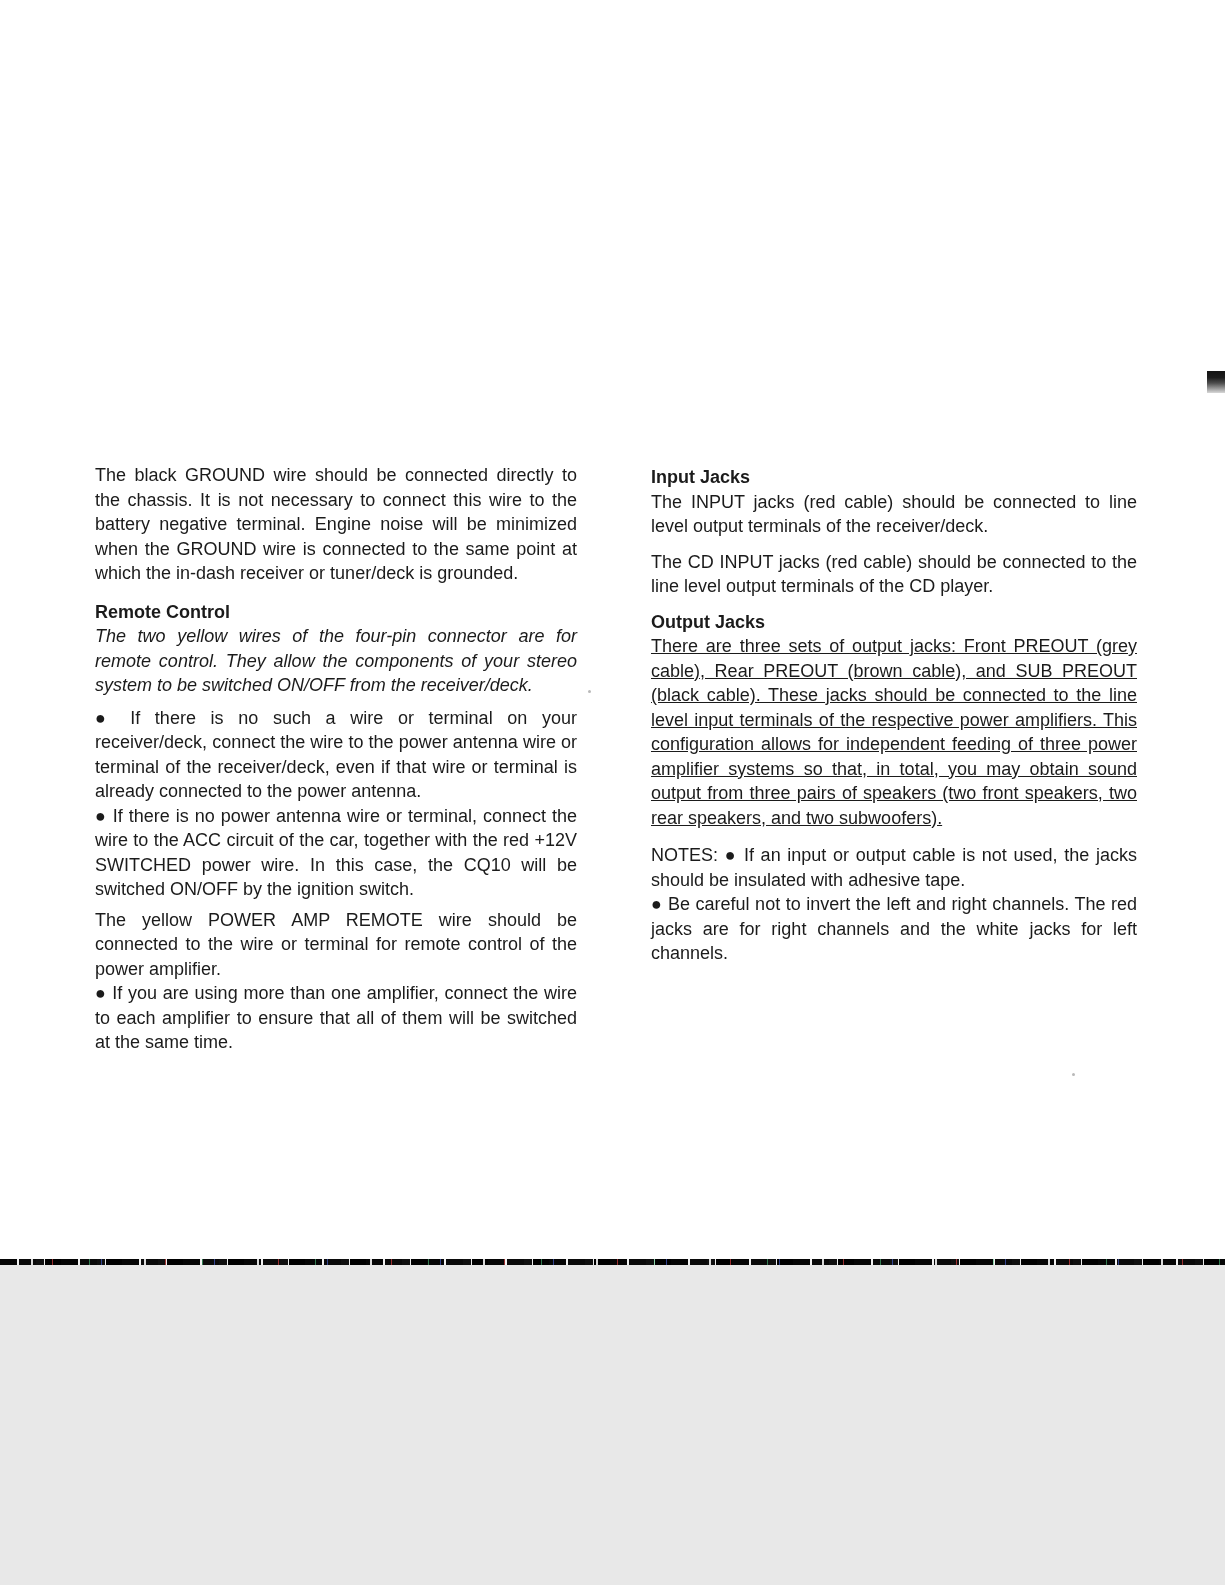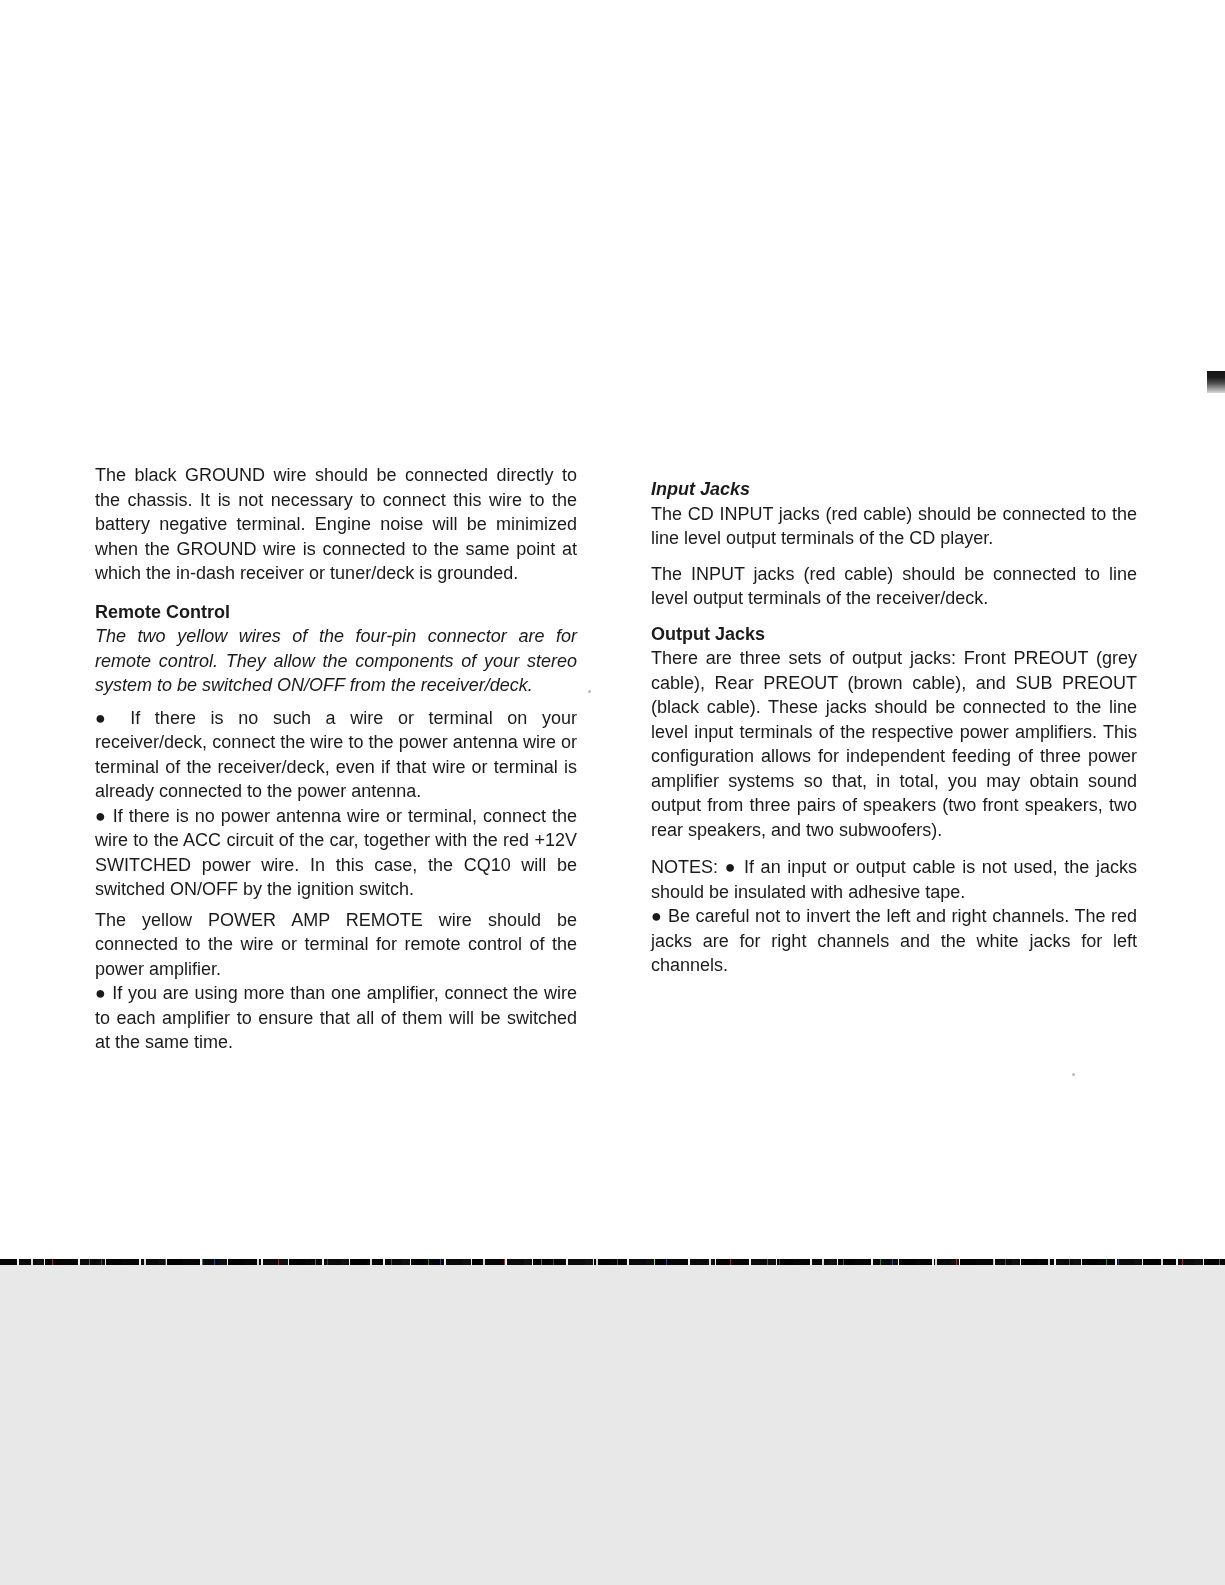--- a/index.html
+++ b/index.html
@@ -26,26 +26,26 @@
   .col-left  { left: 95px;  top: 463px; width: 482px; }
   .col-right { left: 651px; top: 465px; width: 486px; }
   .column p  { margin: 0; }
   .heading {
     font-weight: 700;
     font-size: 18px;
     line-height: 24.5px;
     margin: 6px 0 0 0;
     text-align: left;
   }
-  .heading:first-child { margin-top: 12px; font-style: italic; }
+  .heading:first-child { margin-top: 0; }
   .mb0  { margin-bottom: 0 !important; }
   .mb6  { margin-bottom: 6px !important; }
   .mb8  { margin-bottom: 8px !important; font-style: italic; }
   .mb11 { margin-bottom: 11px !important; }
-  .mb13 { margin-bottom: 13px !important; }
+  .mb13 { margin-bottom: 13px !important; text-decoration: underline; }
   .mb14 { margin-bottom: 14px !important; }
 
   
   .edge-tab {
     position: absolute;
     top: 371px;
     right: 0;
     width: 18px;
     height: 22px;
     background: linear-gradient(180deg, #141414 0%, #1d1d1d 30%, #4d4d4d 55%, #949494 78%, #d8d8d8 100%);
@@ -95,22 +95,22 @@
     <h3 class="heading">Remote Control</h3>
     <p class="mb8">The two yellow wires of the four-pin connector are for remote control. They allow the components of your stereo system to be switched ON/OFF from the receiver/deck.</p>
     <p class="mb0">● If there is no such a wire or terminal on your receiver/deck, connect the wire to the power antenna wire or terminal of the receiver/deck, even if that wire or terminal is already connected to the power antenna.</p>
     <p class="mb6">● If there is no power antenna wire or terminal, connect the wire to the ACC circuit of the car, together with the red +12V SWITCHED power wire. In this case, the CQ10 will be switched ON/OFF by the ignition switch.</p>
     <p class="mb0">The yellow POWER AMP REMOTE wire should be connected to the wire or terminal for remote control of the power amplifier.</p>
     <p class="mb0">● If you are using more than one amplifier, connect the wire to each amplifier to ensure that all of them will be switched at the same time.</p>
   </div>
 
   <div class="column col-right">
     <h3 class="heading">Input Jacks</h3>
+    <p class="mb11">The INPUT jacks (red cable) should be connected to line level output terminals of the receiver/deck.</p>
     <p class="mb11">The CD INPUT jacks (red cable) should be connected to the line level output terminals of the CD player.</p>
-    <p class="mb11">The INPUT jacks (red cable) should be connected to line level output terminals of the receiver/deck.</p>
     <h3 class="heading">Output Jacks</h3>
     <p class="mb13">There are three sets of output jacks: Front PREOUT (grey cable), Rear PREOUT (brown cable), and SUB PREOUT (black cable). These jacks should be connected to the line level input terminals of the respective power amplifiers. This configuration allows for independent feeding of three power amplifier systems so that, in total, you may obtain sound output from three pairs of speakers (two front speakers, two rear speakers, and two subwoofers).</p>
     <p class="mb0">NOTES: ● If an input or output cable is not used, the jacks should be insulated with adhesive tape.</p>
     <p class="mb0">● Be careful not to invert the left and right channels. The red jacks are for right channels and the white jacks for left channels.</p>
   </div>
 
   <div class="edge-tab"></div>
   <div class="blue-line"></div>
   <div class="bottom-strip"></div>
   <div class="speck speck-1"></div>

